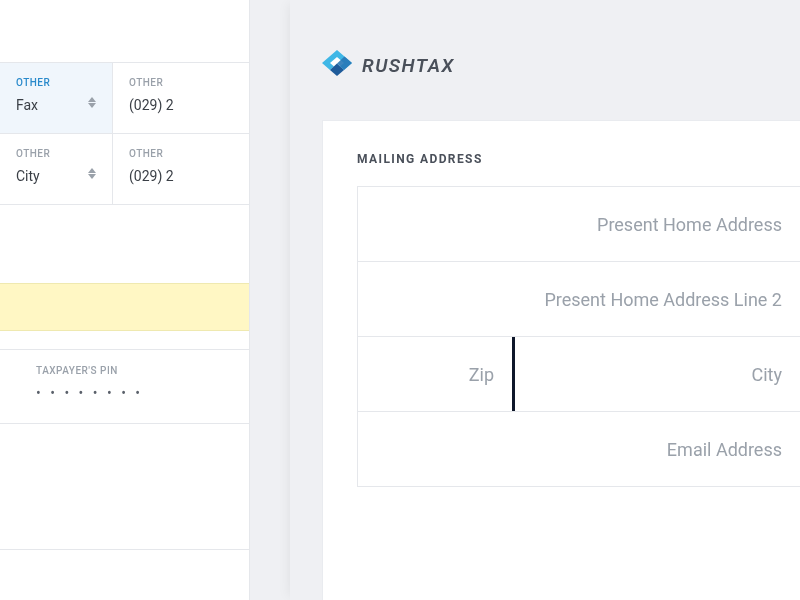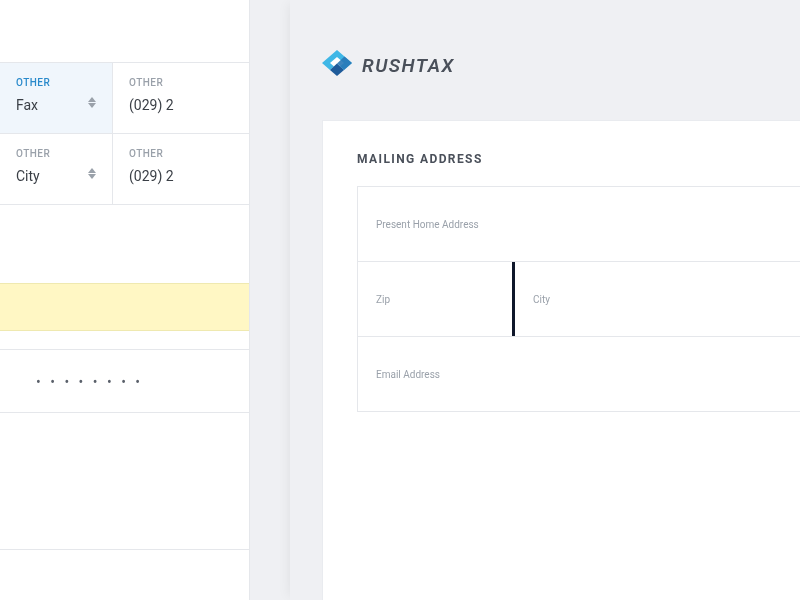--- a/index.html
+++ b/index.html
@@ -168,23 +168,24 @@
     .field-cell + .field-cell {
       border-left: 3px solid #0f172a;
     }
     .field-cell.small {
       flex: 0 0 154px;
     }
     .field-input {
       width: 100%;
       border: none;
       outline: none;
-      font-size: 10px;
+      font-size: 18px;
       color: #3a3f46;
       background: transparent;
+      text-align: right;
     }
     .field-input::placeholder {
       color: #9aa1aa;
     }
   </style>
 </head>
 <body>
 
 <div class="left-panel">
   <div class="contact-section">
@@ -232,20 +233,21 @@
         <div class="contact-cell-value">
           <span>(029) 2</span>
         </div>
       </div>
     </div>
   </div>
 
   <div class="yellow-bar"></div>
 
   <div class="pin-section">
+    <div class="pin-label">TAXPAYER'S PIN</div>
     <div class="pin-value">• • • • • • • •</div>
   </div>
 
   <div class="bottom-divider"></div>
 </div>
 
 <div class="right-panel">
   <div class="brand">
     <span>
       <svg width="30" height="26" viewBox="0 0 30 26">
@@ -261,20 +263,25 @@
   <div class="form-card">
     <div class="form-section-title">MAILING ADDRESS</div>
 
     <div class="form-fields">
       <div class="field-row">
         <div class="field-cell">
           <input class="field-input" type="text" placeholder="Present Home Address" style="">
         </div>
       </div>
       <div class="field-row">
+        <div class="field-cell">
+          <input class="field-input" type="text" placeholder="Present Home Address Line 2" style="">
+        </div>
+      </div>
+      <div class="field-row">
         <div class="field-cell small">
           <input class="field-input" type="text" placeholder="Zip" style="">
         </div>
         <div class="field-cell">
           <input class="field-input" type="text" placeholder="City" style="">
         </div>
       </div>
       <div class="field-row">
         <div class="field-cell">
           <input class="field-input" type="email" placeholder="Email Address" style="">

